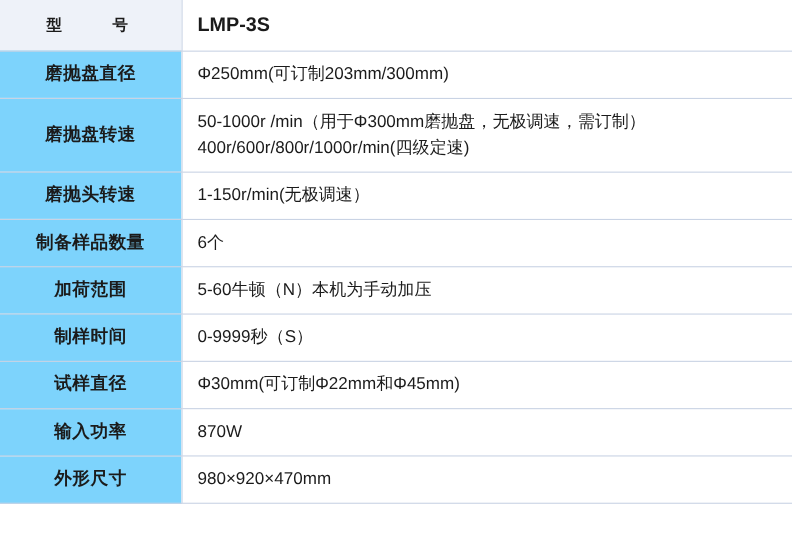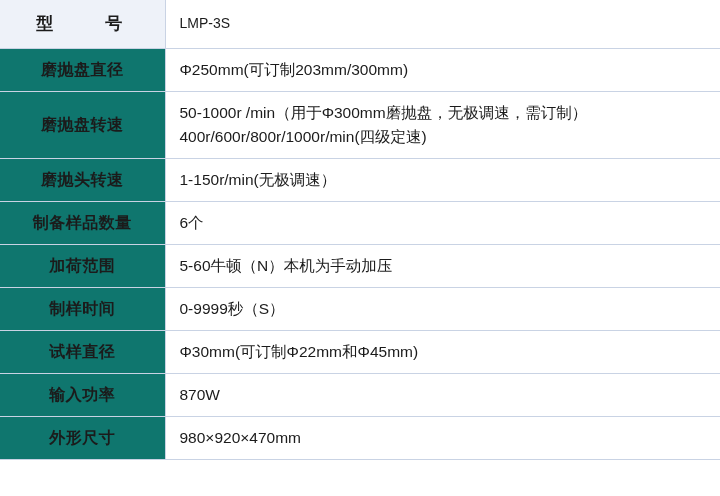--- a/index.html
+++ b/index.html
@@ -24,48 +24,48 @@
 
   .spec-table tr {
     border-bottom: 1px solid #c9d3e4;
   }
   .spec-table td {
     padding: 0;
     vertical-align: middle;
     border-bottom: 1px solid #c9d3e4;
   }
   td.label {
-    background: #0f766e;
+    background: #7dd3fc;
     border-right: 1px solid #c9d3e4;
     text-align: center;
     font-size: 16px;
     font-weight: 700;
     color: #1b1b1b;
     padding: 9px 16px;
     line-height: 1.5;
     letter-spacing: 0.5px;
   }
   td.value {
     background: #ffffff;
     font-size: 15.5px;
     color: #1b1b1b;
     padding: 9px 0 9px 14px;
     line-height: 1.55;
   }
   
   tr.head td.label {
     background: #eef2f9;
-    font-size: 17px;
+    font-size: 14px;
     letter-spacing: 6px;
     padding: 11px 6px;
     font-weight: 700;
   }
   tr.head td.value {
-    font-size: 14px;
-    font-weight: 400;
+    font-size: 18px;
+    font-weight: 700;
     background: #ffffff;
   }
   .val-line { display: block; white-space: nowrap; }
 </style>
 </head>
 <body>
 
 <table class="spec-table">
   <colgroup>
     <col class="c-label">

